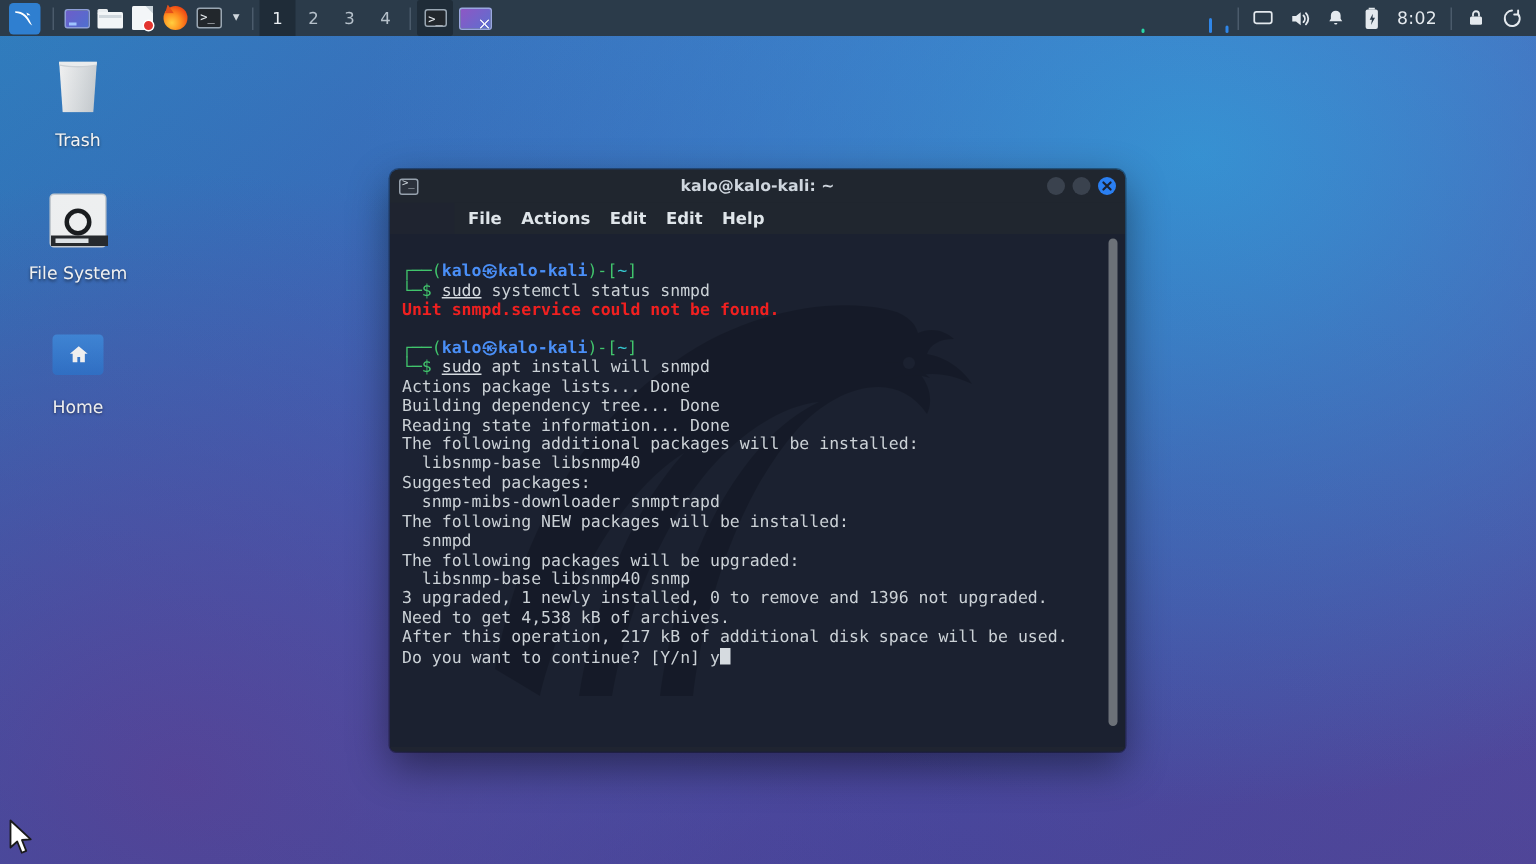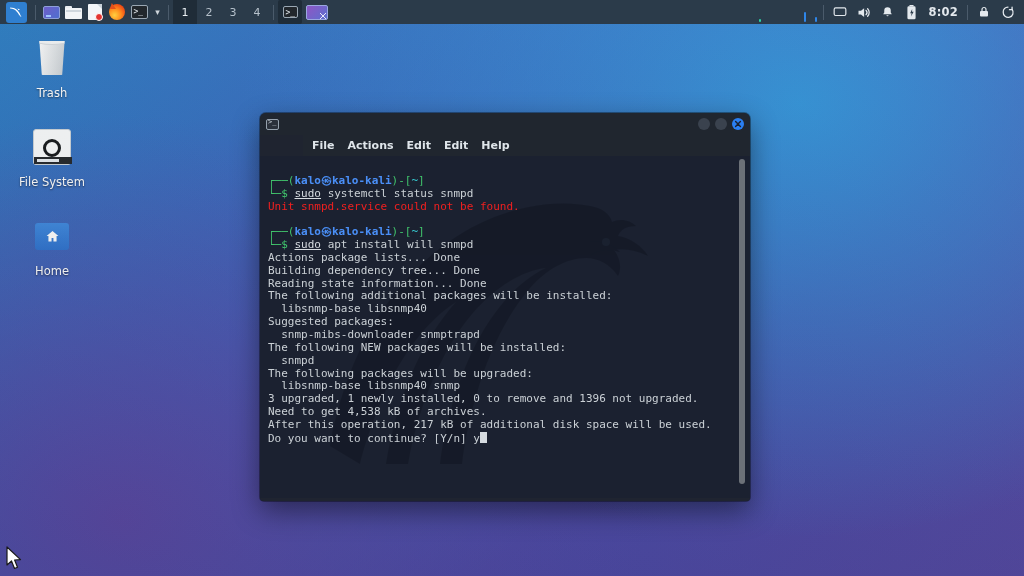--- a/index.html
+++ b/index.html
@@ -104,21 +104,21 @@
       linear-gradient(-45deg,transparent 45%,#fff 45%,#fff 55%,transparent 55%);
     opacity:.85;}
 
   .panel-spacer{ flex:1 1 auto; height:24px; }
 
   .netgraph{ width:78px; height:22px; position:relative; }
   .netgraph .bar{ position:absolute; bottom:1px; width:2px; border-radius:1px; }
 
   .tray { display:flex; align-items:center; gap:0px; }
   .tray-ico{ width:24px;height:24px;display:flex;align-items:center;justify-content:center; }
-  .clock { font-size:11.5px; color:#e4e9ee; padding:0 5px; letter-spacing:.2px;font-weight:bold;}
+  .clock { font-size:11.5px; color:#e4e9ee; padding:0 5px; letter-spacing:.2px;}
 
   
   .desk-icon{
     position:absolute; width:76px; text-align:center; color:#ffffff;
     font-size: 11.5px; text-shadow: 0 1px 2px rgba(0,0,0,.55);
     line-height: 14px;
   }
   .desk-icon .glyph{ height:48px; display:flex;align-items:center;justify-content:center;margin-bottom:4px;}
 
   .trash-can{
@@ -197,21 +197,21 @@
     padding:6px 0 0 8px;
     font-family:"DejaVu Sans Mono", monospace;
     font-size:11px; line-height:12.85px;
     color:#d6dbe0;
     white-space:pre;
     flex:1 1 auto;
   }
   .c-green{ color:#41c46c; }
   .c-blue{ color:#4a8ff7; font-weight:bold; }
   .c-cyan{ color:#36c9d0; }
-  .c-red{ color:#f02020; font-weight:normal; }
+  .c-red{ color:#f02020; font-weight:bold; }
   .c-gray{ color:#cbd1d6; }
   .c-ul{ color:#d6dbe0; text-decoration: underline; }
   .cursor-block{
     display:inline-block; width:6.6px; height:11px;
     background:#d6dbe0; vertical-align:-1px;
   }
   .scrollbar{
     position:absolute; right:3px; top:3px; bottom:3px; width:11px;
     z-index:3;
   }
@@ -381,20 +381,21 @@
         </svg>
       </div>
     </div>
     <div>Home</div>
   </div>
 
   <div id="terminal">
 
     <div class="titlebar">
       <div class="tb-icon"></div>
+      <div class="tb-title">kalo@kalo-kali: ~</div>
       <div class="tb-buttons">
         <div class="tb-btn"></div>
         <div class="tb-btn"></div>
         <div class="tb-btn close">
           <svg width="8" height="8" viewBox="0 0 10 10">
             <path d="M2 2l6 6M8 2l-6 6" stroke="#1b2130" stroke-width="1.8" stroke-linecap="round"></path>
           </svg>
         </div>
       </div>
     </div>

